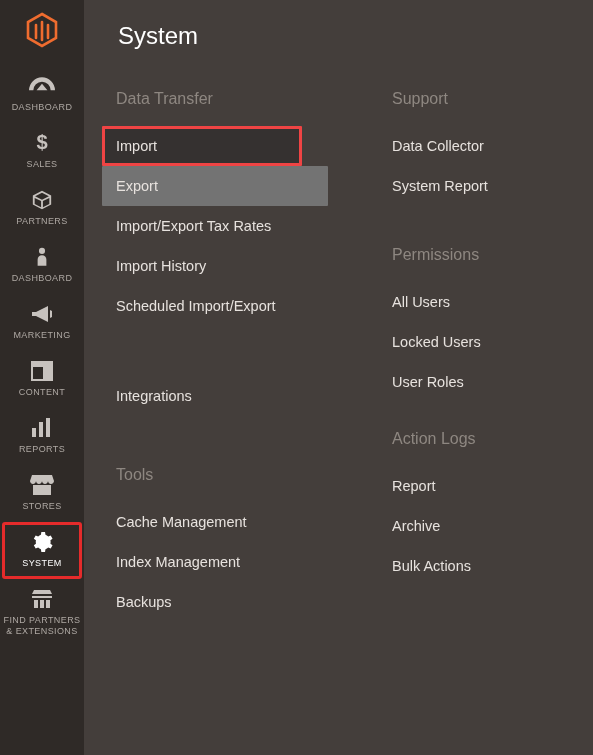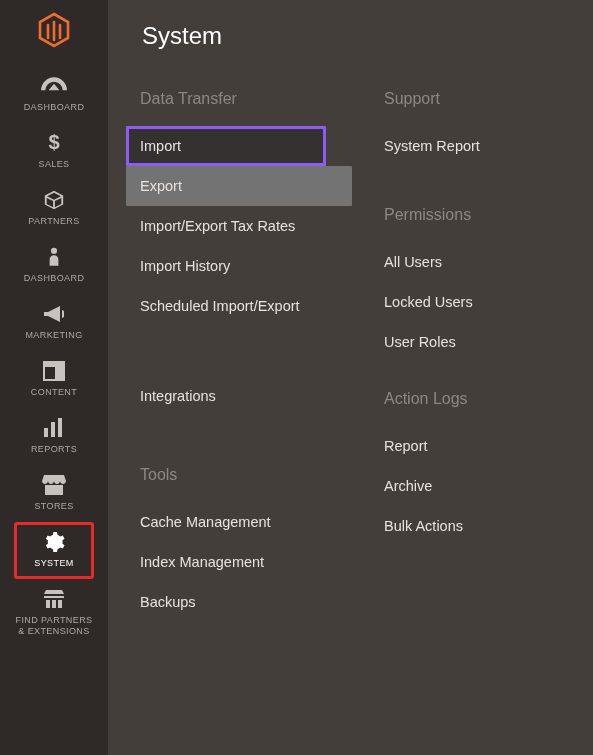--- a/index.html
+++ b/index.html
@@ -1,21 +1,21 @@
 <!DOCTYPE html>
 <html><head>
 <meta charset="utf-8">
 <style>
   * { box-sizing: border-box; margin: 0; padding: 0; }
   html, body { width: 593px; height: 755px; font-family: Arial, Helvetica, sans-serif; background: #3b3633; }
   body { display: flex; }
 
   
   .sidebar {
-    width: 108px;
+    width: 84px;
     background: #2f2a27;
     display: flex;
     flex-direction: column;
     align-items: center;
     padding-top: 8px;
   }
   .logo {
     width: 40px; height: 44px;
     display: flex; align-items: center; justify-content: center;
     color: #ef6c2f;
@@ -56,21 +56,21 @@
     position: relative;
   }
   .flyout h1 {
     font-size: 24px;
     font-weight: 400;
     color: #ffffff;
     padding: 0 0 40px 34px;
   }
   .columns {
     display: flex;
-    gap: 14px;
+    gap: 46px;
     padding-left: 18px;
   }
   .col { width: 230px; }
   .col2 { width: 200px; }
   .group { margin-bottom: 28px; }
   .group-title {
     color: #8e8781;
     font-size: 16px;
     font-weight: 500;
     padding: 0 0 18px 14px;
@@ -78,21 +78,21 @@
   .menu-item {
     display: block;
     padding: 12px 14px;
     font-size: 14.5px;
     color: #e7e2de;
     cursor: pointer;
     border-radius: 1px;
   }
   .menu-item.highlighted {
     background: #353130;
-    border: 3px solid #8b5cf6;
+    border: 3px solid #ef4444;
     width: 200px;
     padding: 9px 11px;
   }
   .menu-item.shaded {
     background: #737373;
     width: 226px;
   }
 </style>
 </head>
 <body>
@@ -228,20 +228,21 @@
         <a class="menu-item">Cache Management</a>
         <a class="menu-item">Index Management</a>
         <a class="menu-item">Backups</a>
       </div>
     </div>
 
     <div class="col col2">
 
       <div class="group">
         <div class="group-title">Support</div>
+        <a class="menu-item">Data Collector</a>
         <a class="menu-item">System Report</a>
       </div>
 
       <div class="group" style="margin-top:40px">
         <div class="group-title">Permissions</div>
         <a class="menu-item">All Users</a>
         <a class="menu-item">Locked Users</a>
         <a class="menu-item">User Roles</a>
       </div>
 

